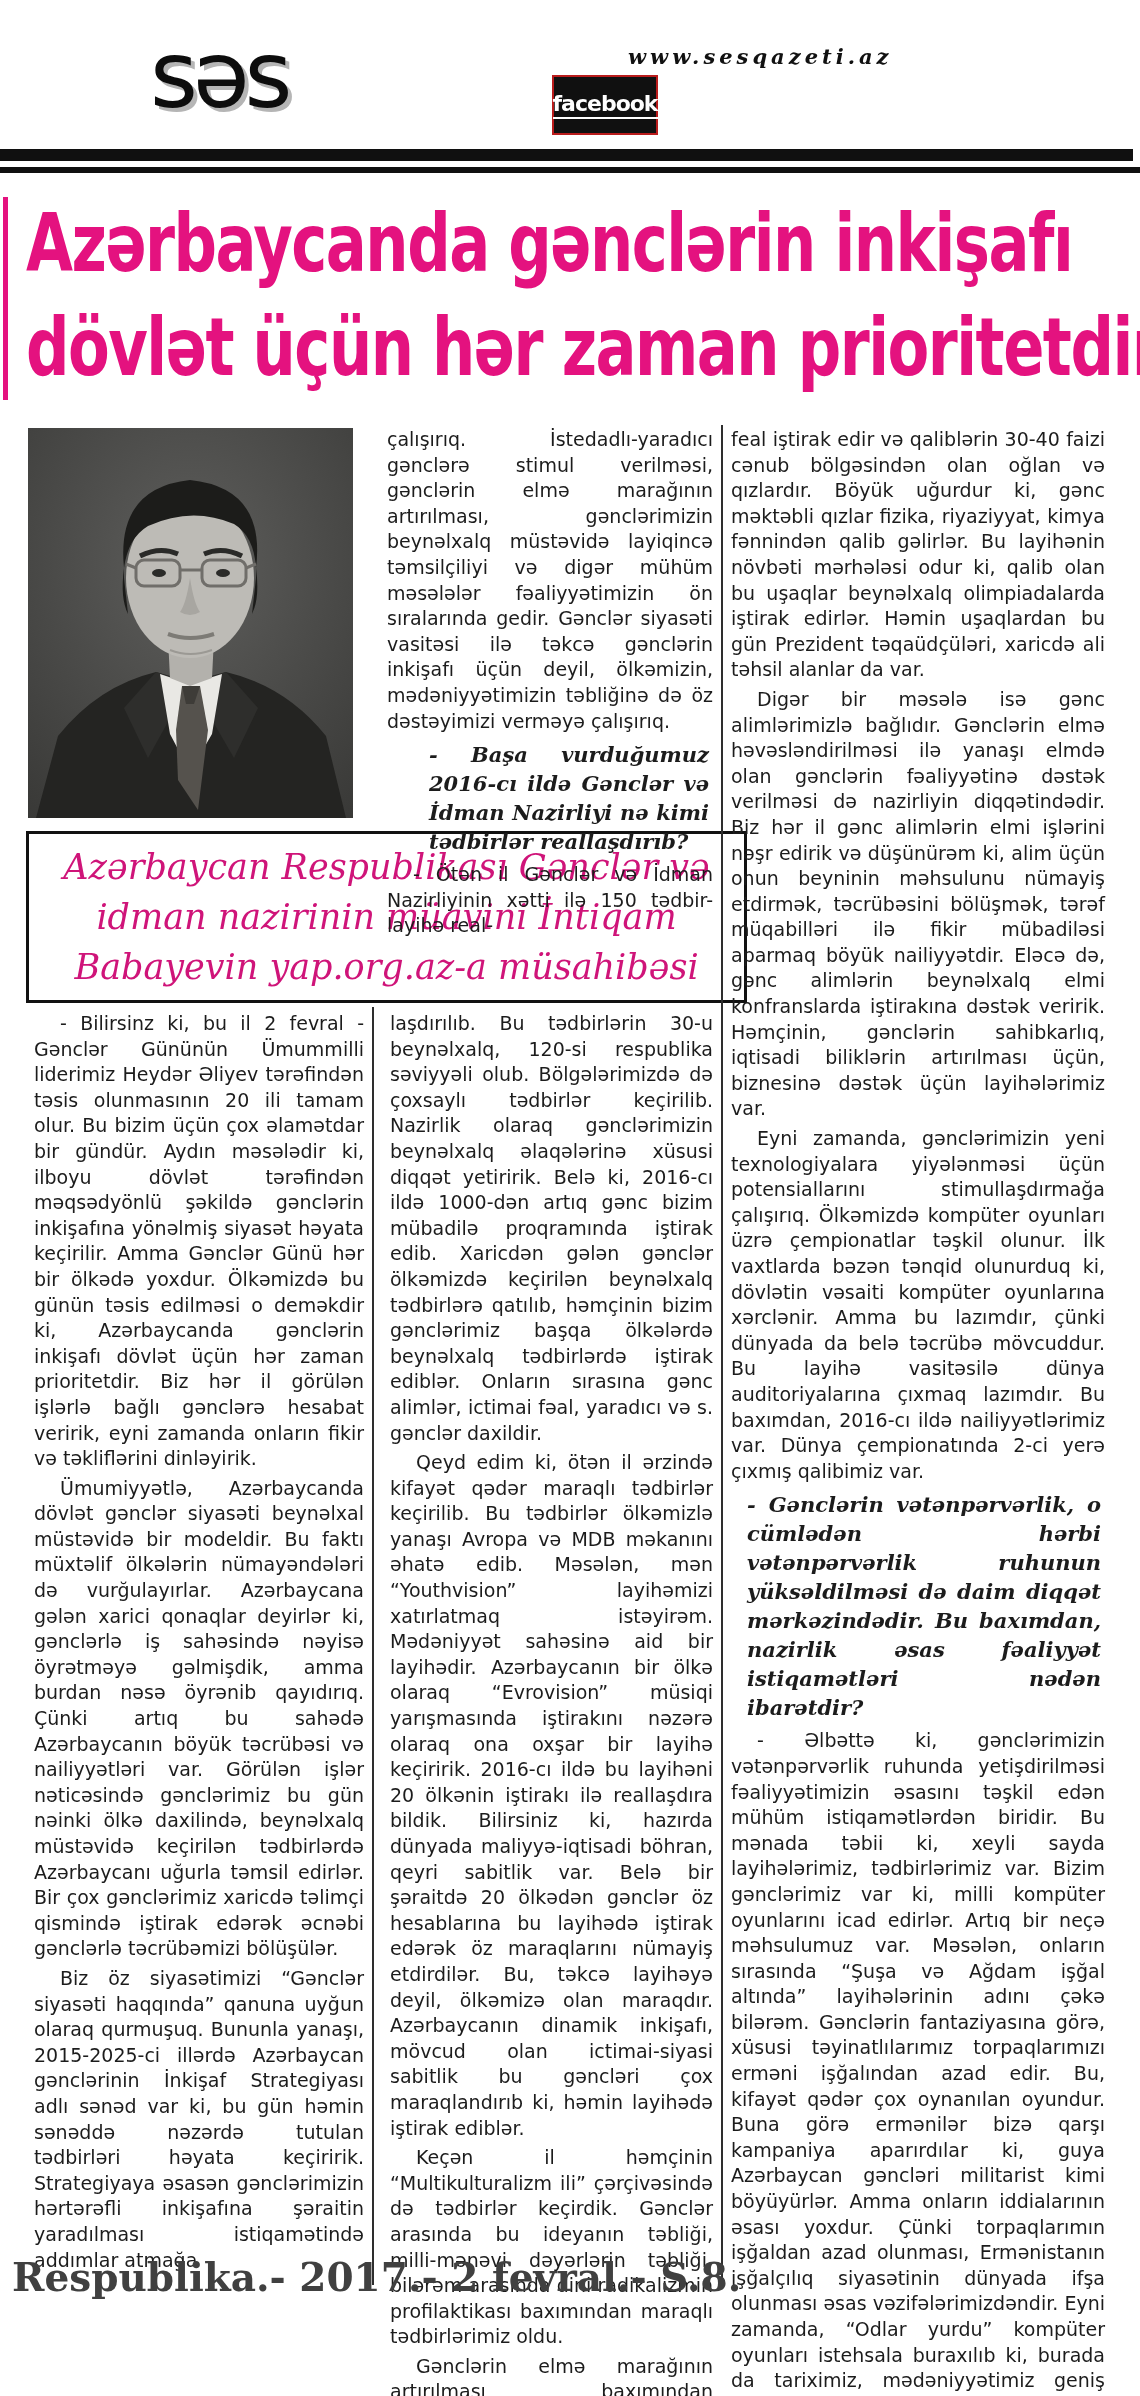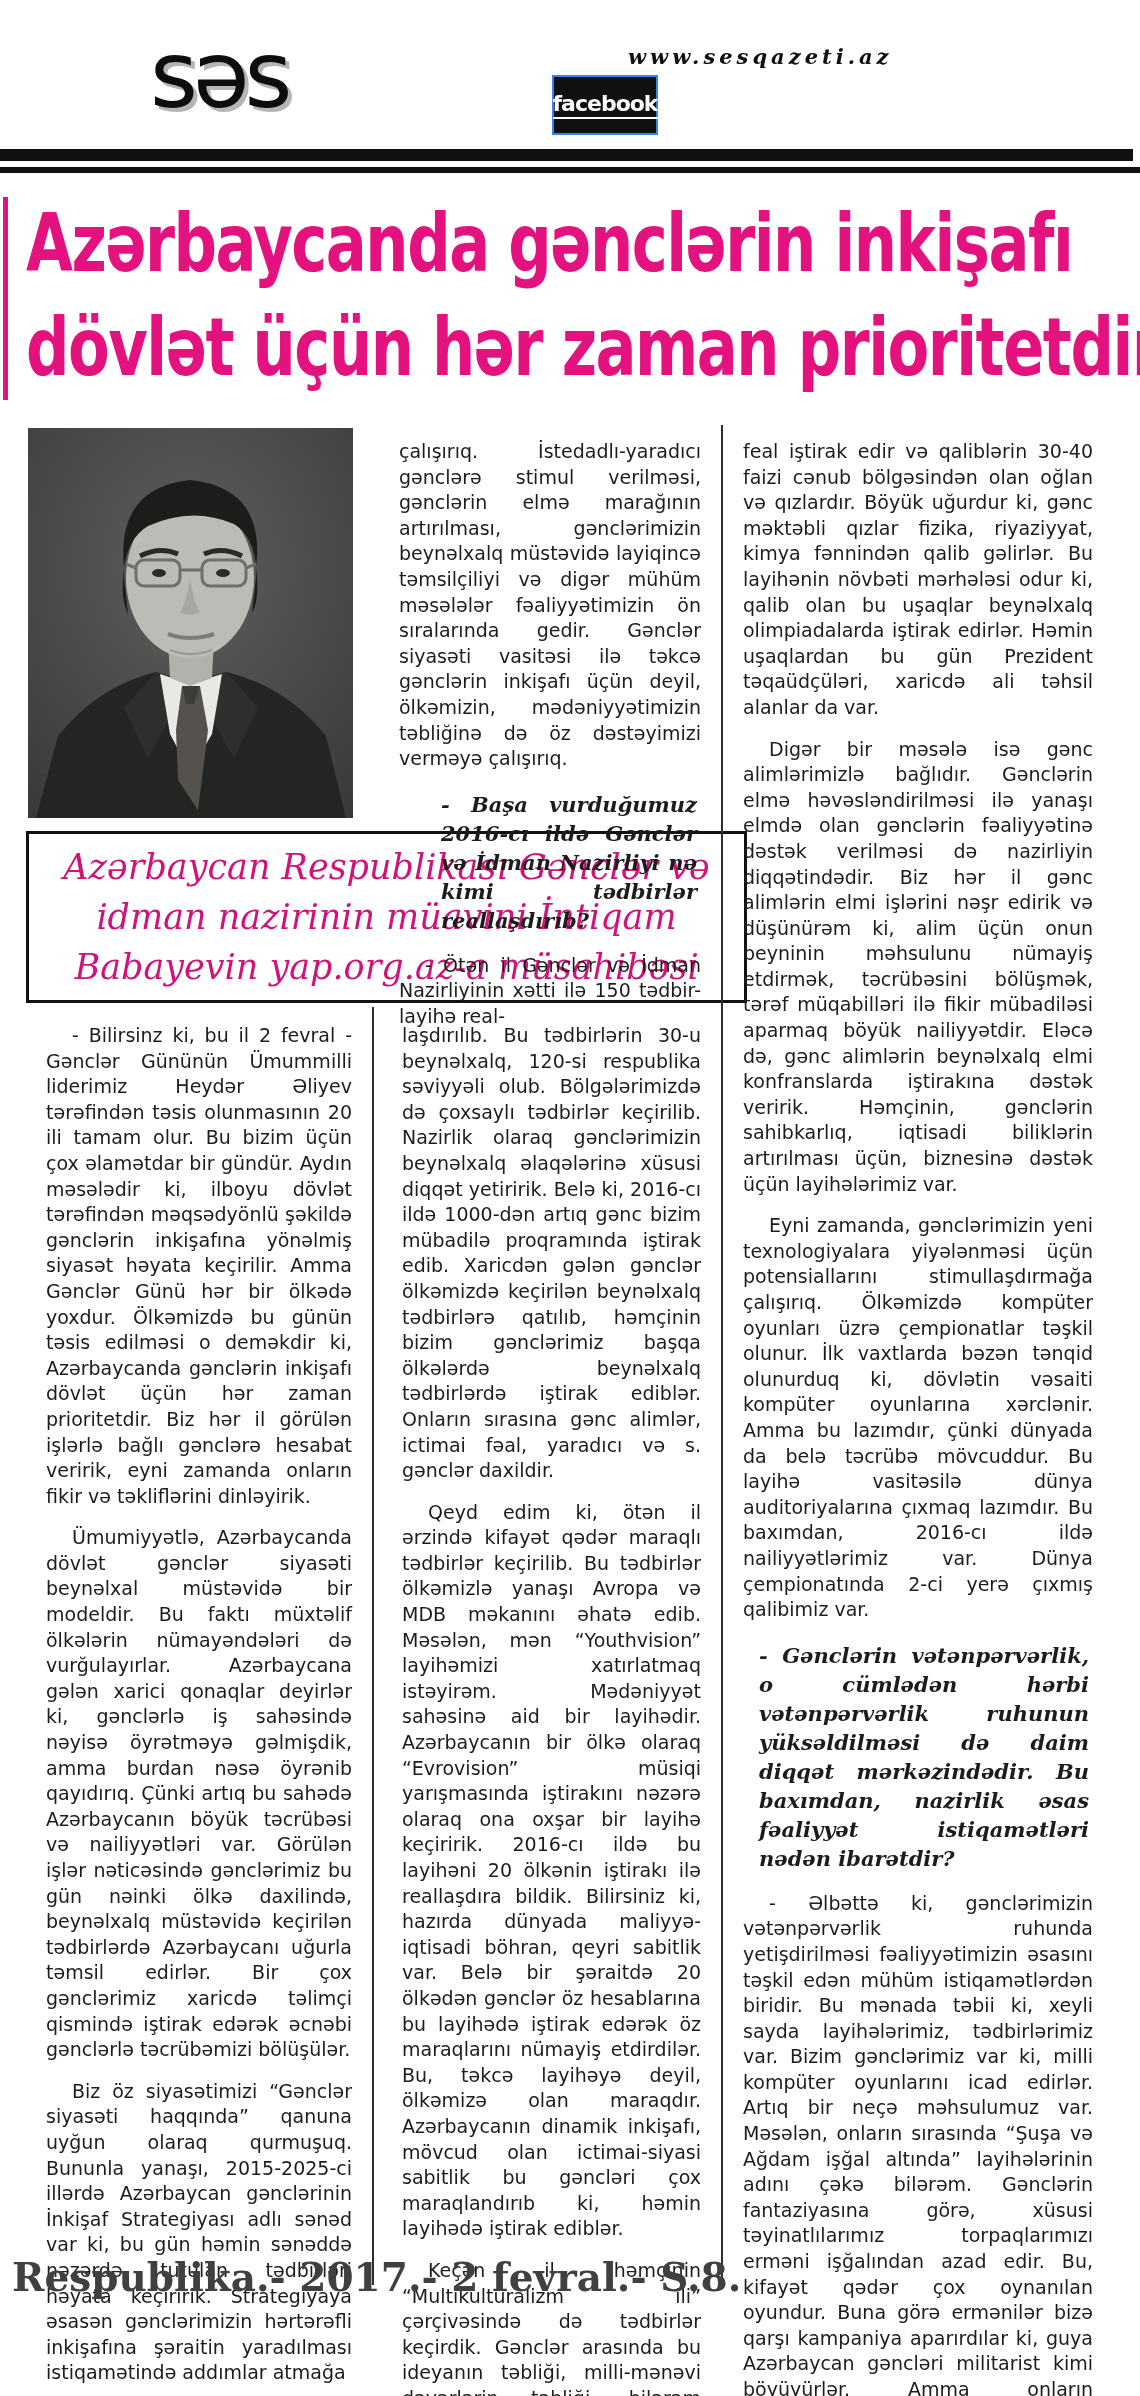--- a/index.html
+++ b/index.html
@@ -7,40 +7,40 @@
         font-family:"DejaVu Sans",sans-serif;color:#1c1c1c;}
   
   .logo{position:absolute;left:150px;top:22px;font-size:92px;font-weight:400;letter-spacing:-5px;
         color:#0d0d0d;text-shadow:4px 4px 0 #b5b5b5;font-family:"DejaVu Sans",sans-serif;}
   .website{position:absolute;left:628px;top:44px;font-family:"DejaVu Serif",serif;font-style:italic;
         font-weight:bold;font-size:21px;letter-spacing:4px;color:#111;}
   .holding-bar{position:absolute;left:545px;top:86px;width:590px;height:42px;background:#c8c8c8;}
   .holding-text{position:absolute;left:140px;top:0;width:440px;height:42px;line-height:42px;
         font-family:"DejaVu Serif",serif;font-size:23px;letter-spacing:9px;color:#0b0b0b;white-space:nowrap;}
   .fb-badge{position:absolute;left:552px;top:75px;width:106px;height:60px;background:#101010;
-        border:2px solid #3b82f6;box-sizing:border-box;display:flex;align-items:center;justify-content:center;}
+        border:2px solid #b91c1c;box-sizing:border-box;display:flex;align-items:center;justify-content:center;}
   .fb-inner{color:#fff;font-weight:bold;font-size:22px;letter-spacing:-1px;
         border-bottom:2px solid #fff;line-height:26px;font-family:"DejaVu Sans",sans-serif;}
   .bar1{position:absolute;left:0;top:149px;width:1133px;height:12px;background:#101010;}
   .bar2{position:absolute;left:0;top:167px;width:1140px;height:6px;background:#101010;}
   
   .pink-line{position:absolute;left:3px;top:197px;width:5px;height:203px;}
   .headline{position:absolute;left:26px;top:192px;white-space:nowrap;}
   .headline .hl{display:block;font-weight:800;font-size:80px;line-height:104px;letter-spacing:-2px;
         transform:scaleX(.76);transform-origin:left;font-family:"DejaVu Sans",sans-serif;}
   
   .photo{position:absolute;left:28px;top:428px;width:325px;height:390px;background:#4a4a48;}
   
   .subtitle-box{position:absolute;left:26px;top:831px;width:721px;height:172px;border:3px solid #111;
         box-sizing:border-box;display:flex;align-items:center;justify-content:center;padding:4px 8px;}
   .subtitle-text{font-family:"DejaVu Serif",serif;font-style:italic;font-size:35px;line-height:50px;
         text-align:center;}
   
   .col{position:absolute;text-align:justify;font-size:19px;line-height:25.6px;}
-  .col p{margin:16px;text-indent:26px;}
+  .col p{margin:4px;text-indent:26px;}
   .col p.cont{text-indent:0;}
   .col p.q{font-family:"DejaVu Serif",serif;font-style:italic;font-weight:bold;font-size:21px;
         line-height:29px;text-indent:0;padding:2px 4px 2px 16px;}
   .col p.q.qi{padding-left:42px;}
   .col2top{left:383px;top:423px;width:334px;}
   .col3{left:727px;top:423px;width:382px;}
   .col1{left:30px;top:1007px;width:338px;}
   .col2bot{left:386px;top:1007px;width:331px;}
   .rule-v{position:absolute;width:2px;background:#2e2e2e;}
   .rule-v1{left:372px;top:1007px;height:1278px;}

